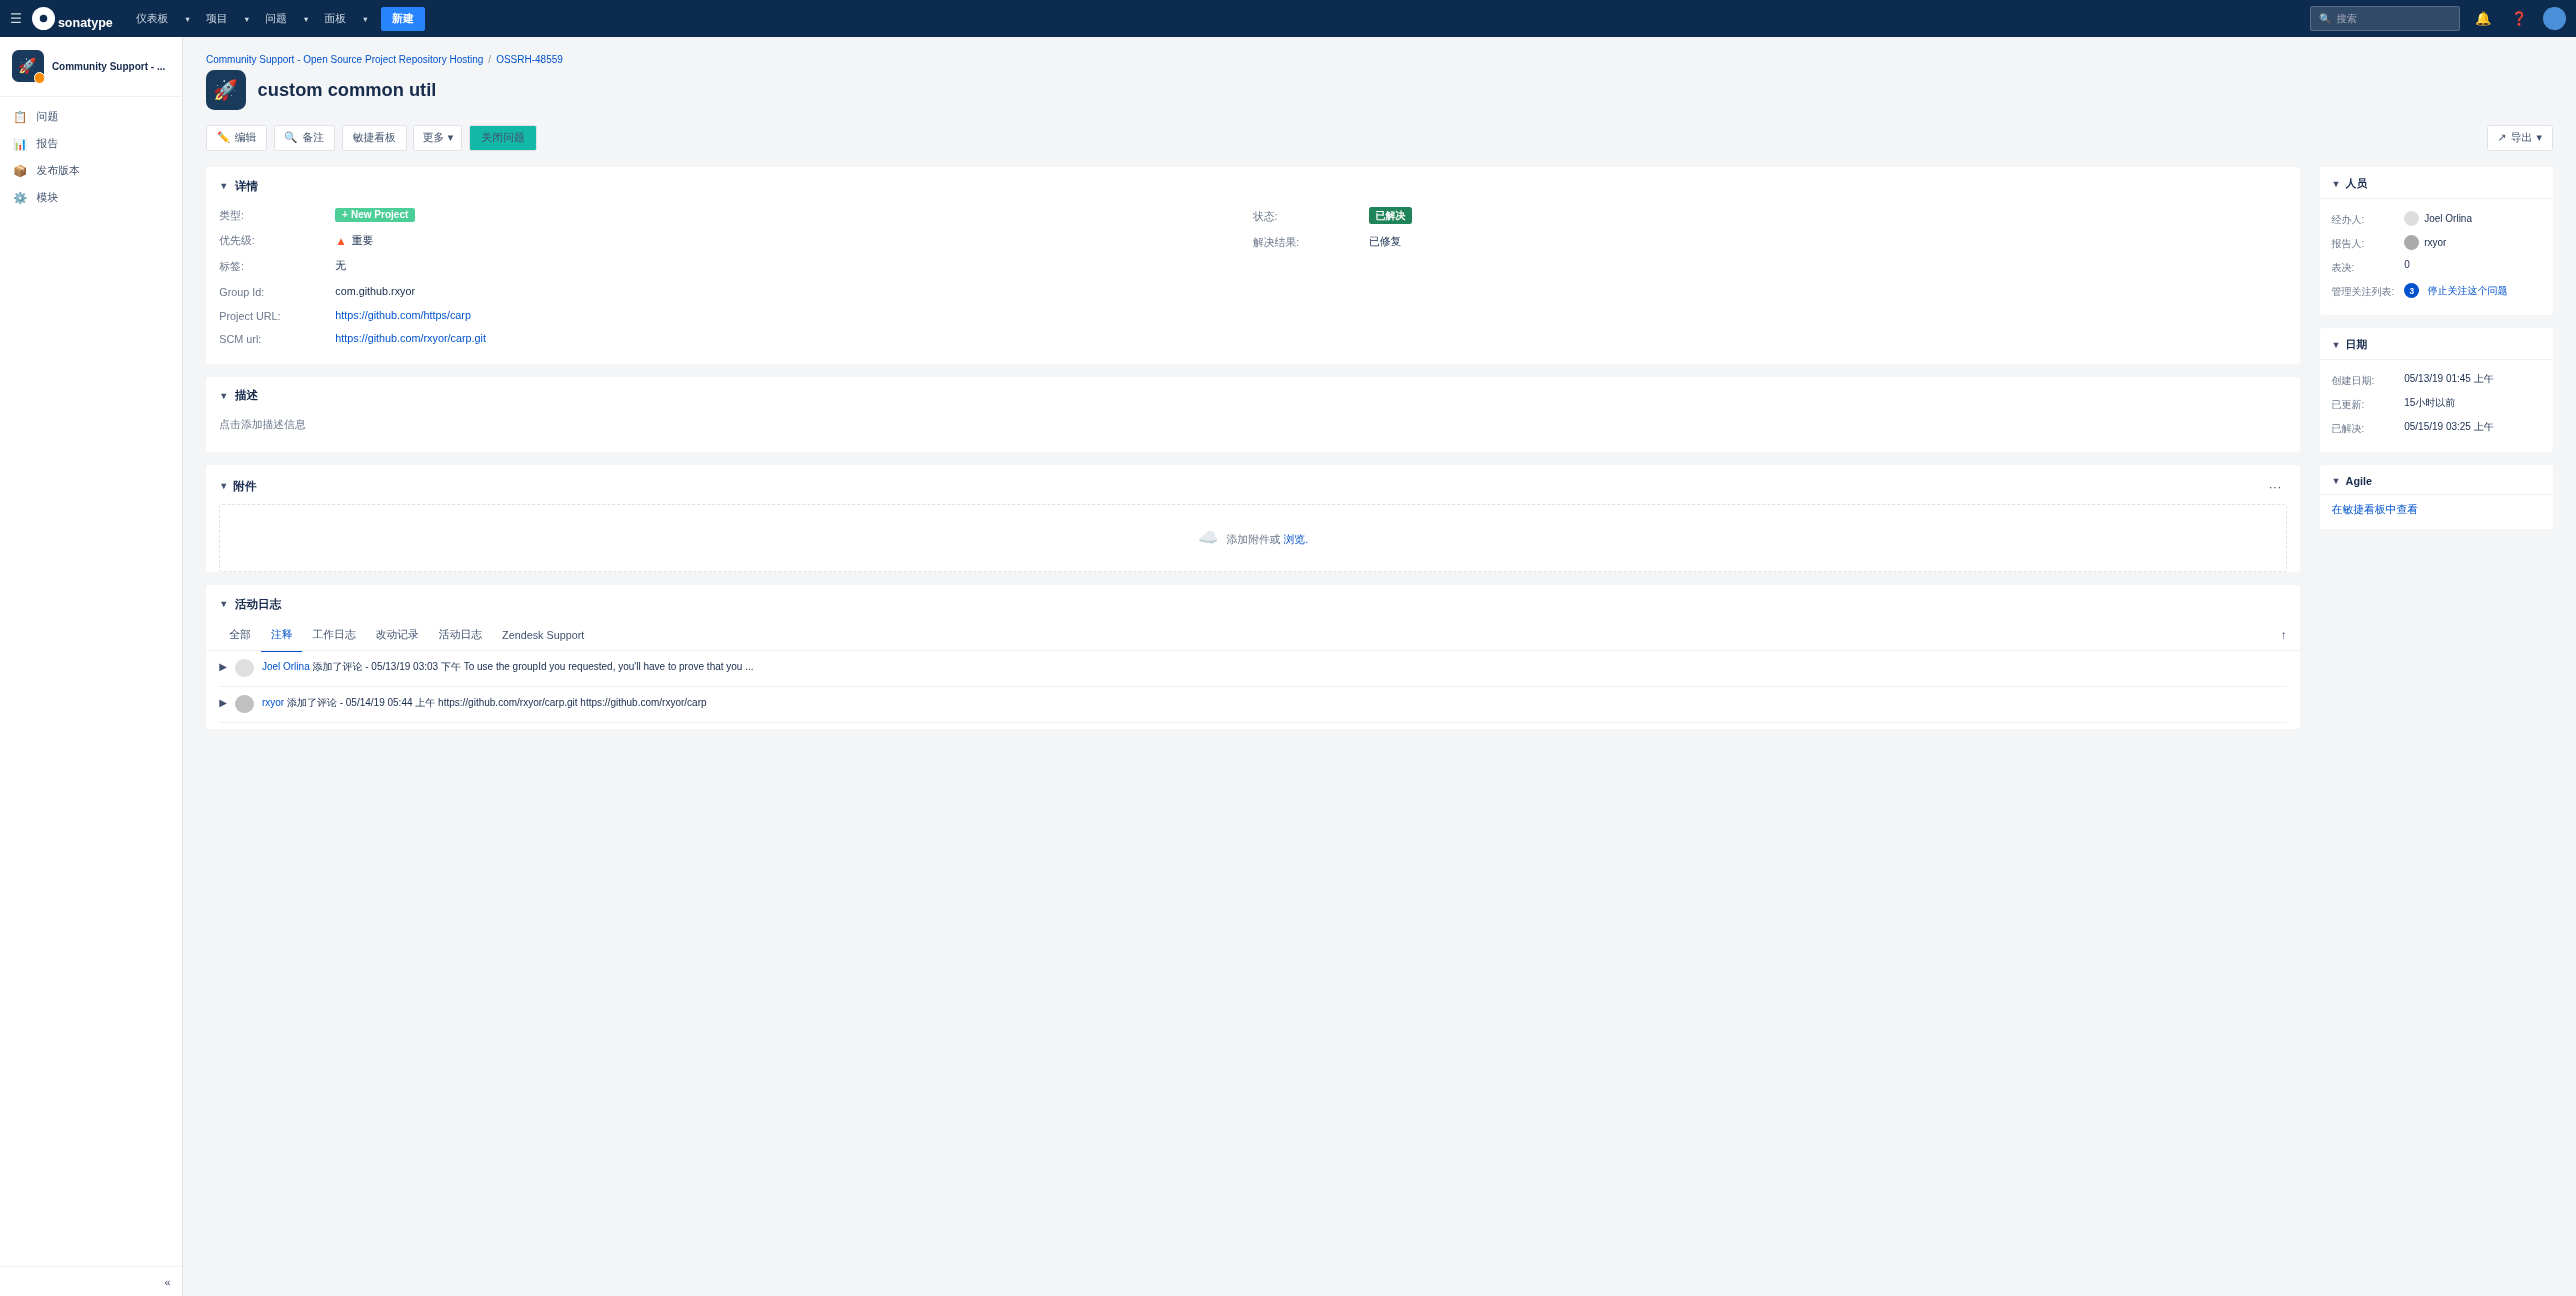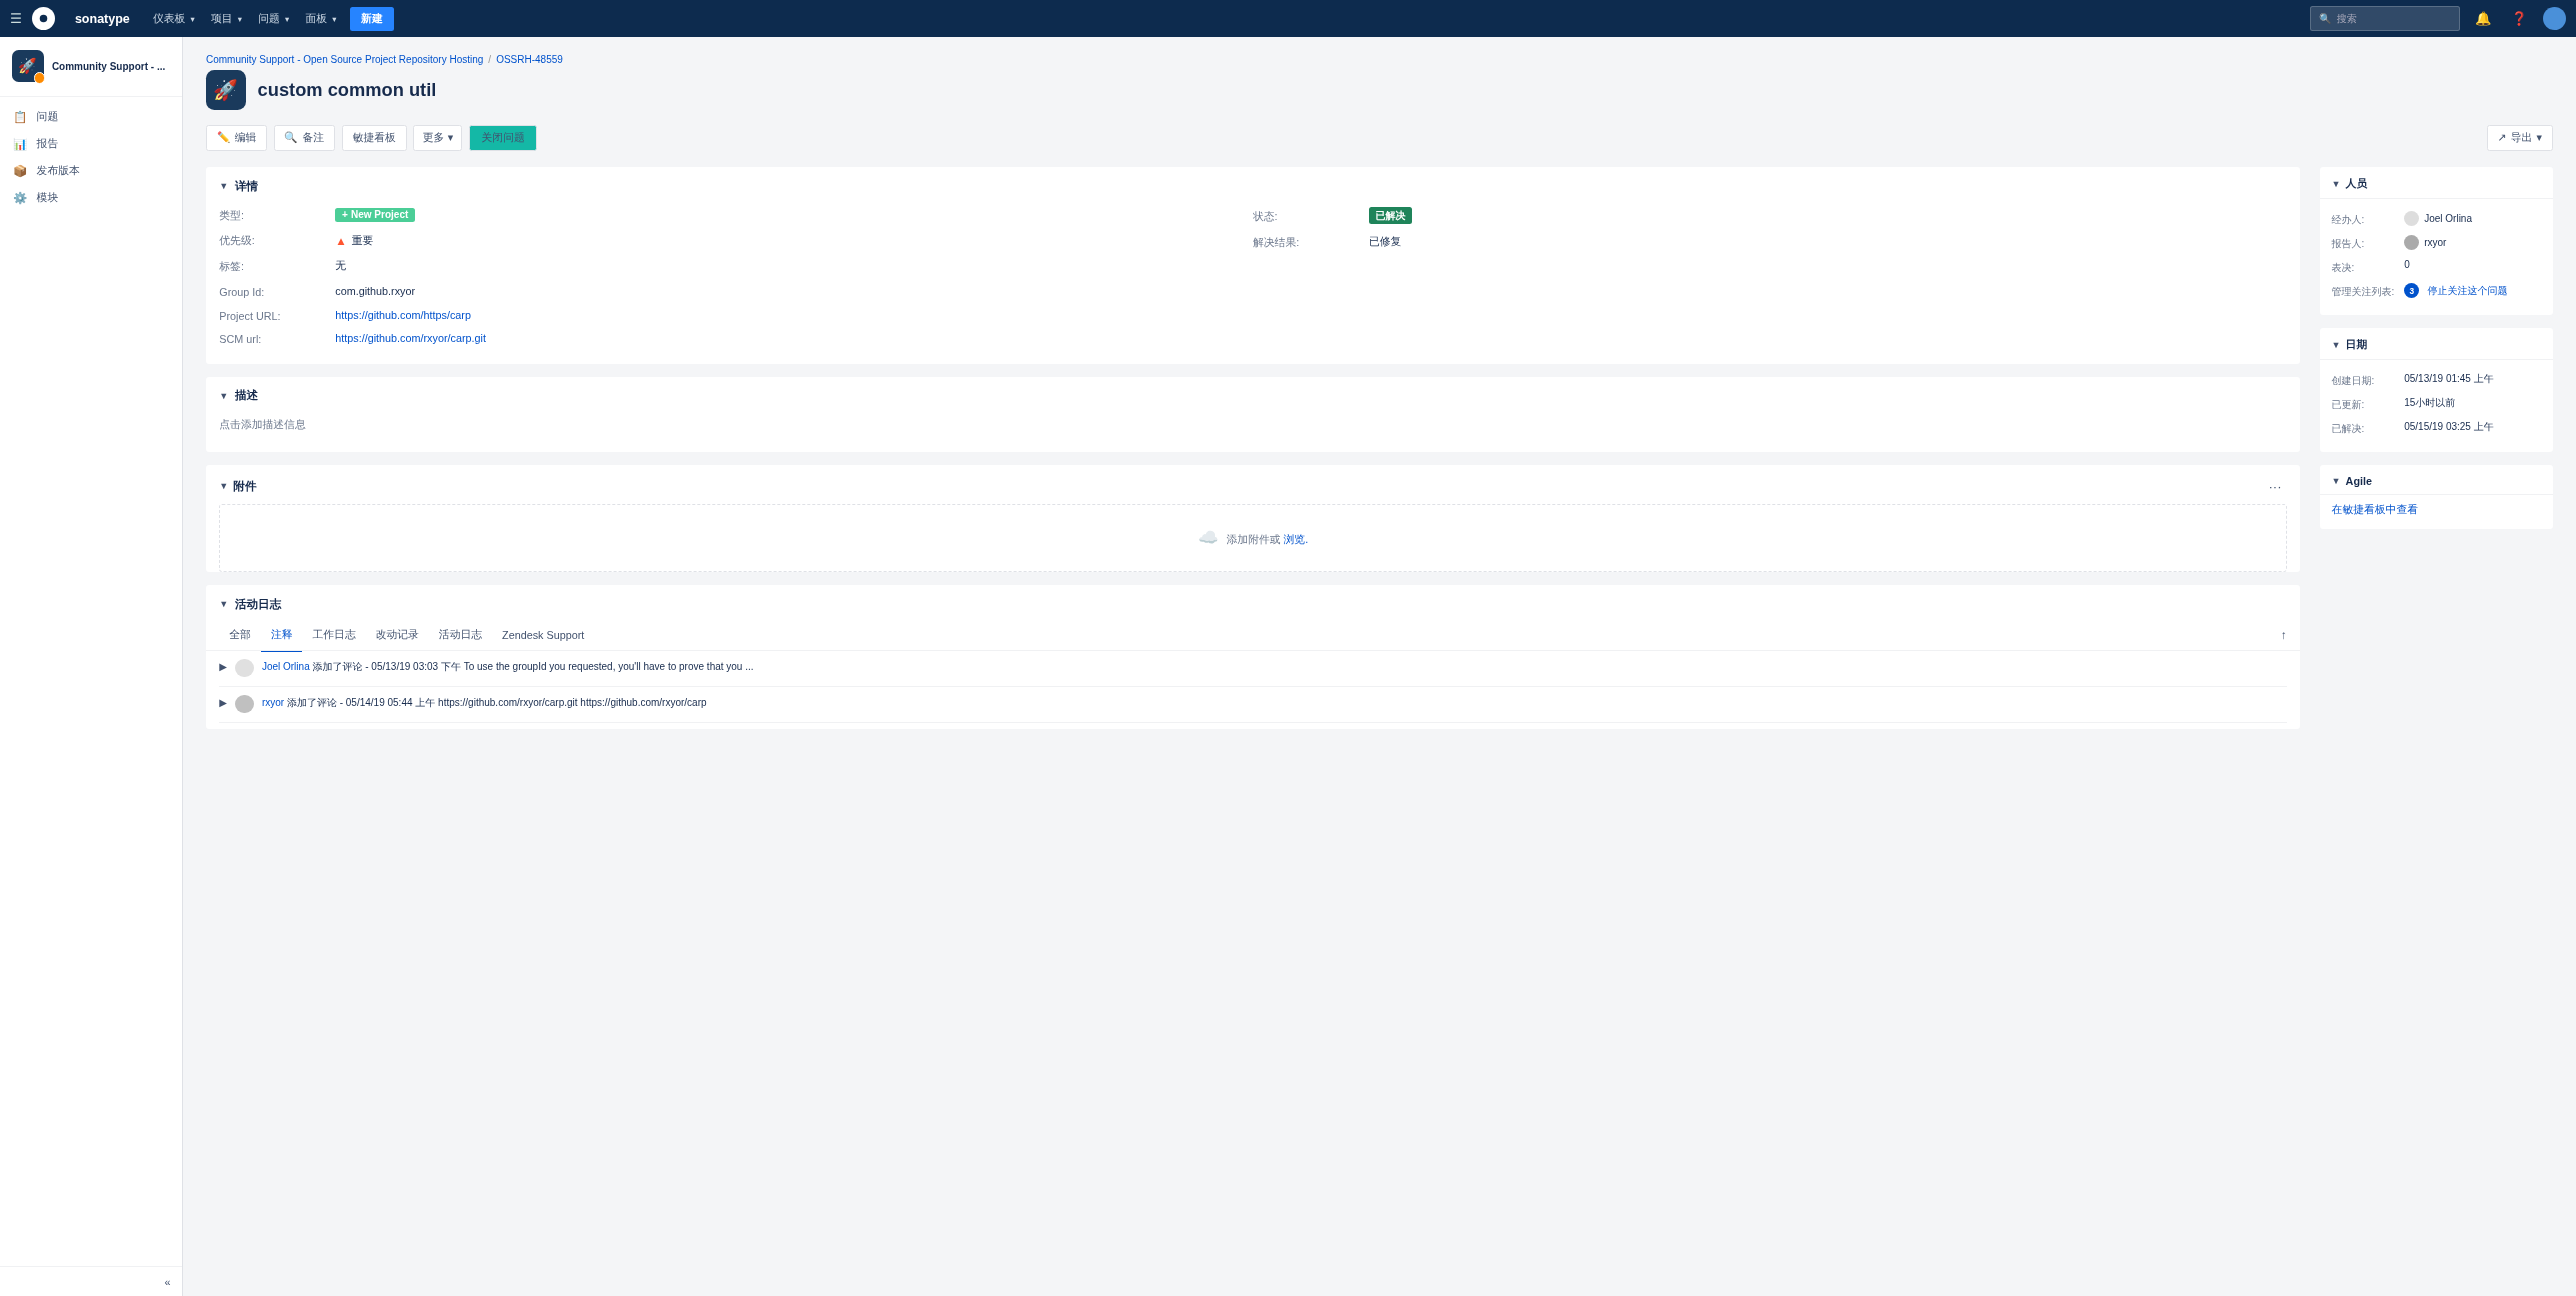--- a/index.html
+++ b/index.html
@@ -4,25 +4,25 @@
   <style>
     * { box-sizing: border-box; margin: 0; padding: 0; }
     body { font-family: -apple-system, BlinkMacSystemFont, 'Segoe UI', sans-serif; font-size: 10.8px; background: #f4f5f7; color: #172b4d; }
 
     
     .top-nav {
       display: flex; align-items: center; background: #0d2b4e; color: white;
       height: 37px; padding: 0 10px; gap: 10px; position: fixed; top: 0; left: 0; right: 0; z-index: 100;
     }
     .top-nav .hamburger { cursor: pointer; font-size: 13.3px; color: #cdd; }
-    .top-nav .logo { display: flex; align-items: center; gap: 20px; font-weight: bold; font-size: 12.5px; color: white; }
+    .top-nav .logo { display: flex; align-items: flex-end; gap: 3px; font-weight: bold; font-size: 12.5px; color: white; }
     .top-nav .logo-icon { width: 23px; height: 23px; background: white; border-radius: 50%; display: flex; align-items: center; justify-content: center; }
     .top-nav .logo-icon svg { width: 15px; height: 15px; }
     .top-nav .nav-items { display: flex; align-items: center; gap: 3.3px; margin-left: 6.6px; }
-    .top-nav .nav-item { color: #cdd9e5; font-size: 10.8px; padding: 3.3px 6.6px; cursor: pointer; border-radius: 2.5px; display: flex; align-items: center; gap: 5px; }
+    .top-nav .nav-item { color: #cdd9e5; font-size: 10.8px; padding: 3.3px 6.6px; cursor: pointer; border-radius: 2.5px; display: flex; align-items: center; gap: 17px; }
     .top-nav .nav-item .chevron { font-size: 8.3px; }
     .top-nav .new-btn { background: #2684ff; color: white; border: none; padding: 5px 11.6px; border-radius: 2.5px; font-size: 10.8px; font-weight: 600; cursor: pointer; margin-left: 3.3px; }
     .top-nav .spacer { flex: 1; }
     .top-nav .search-box { background: rgba(255,255,255,0.15); border: 0.8px solid rgba(255,255,255,0.2); border-radius: 2.5px; color: white; padding: 4.2px 8.3px; font-size: 10.8px; width: 150px; display: flex; align-items: center; gap: 5px; cursor: pointer; }
     .top-nav .search-box span { color: #aab; font-size: 10px; }
     .top-nav .icon-btn { color: #cdd; font-size: 13.3px; cursor: pointer; padding: 3.3px 5px; border-radius: 2.5px; }
     .top-nav .avatar { width: 23px; height: 23px; background: #4a90d9; border-radius: 50%; cursor: pointer; }
 
     
     .app-layout { display: flex; margin-top: 37px; min-height: calc(100vh - 37px); }

